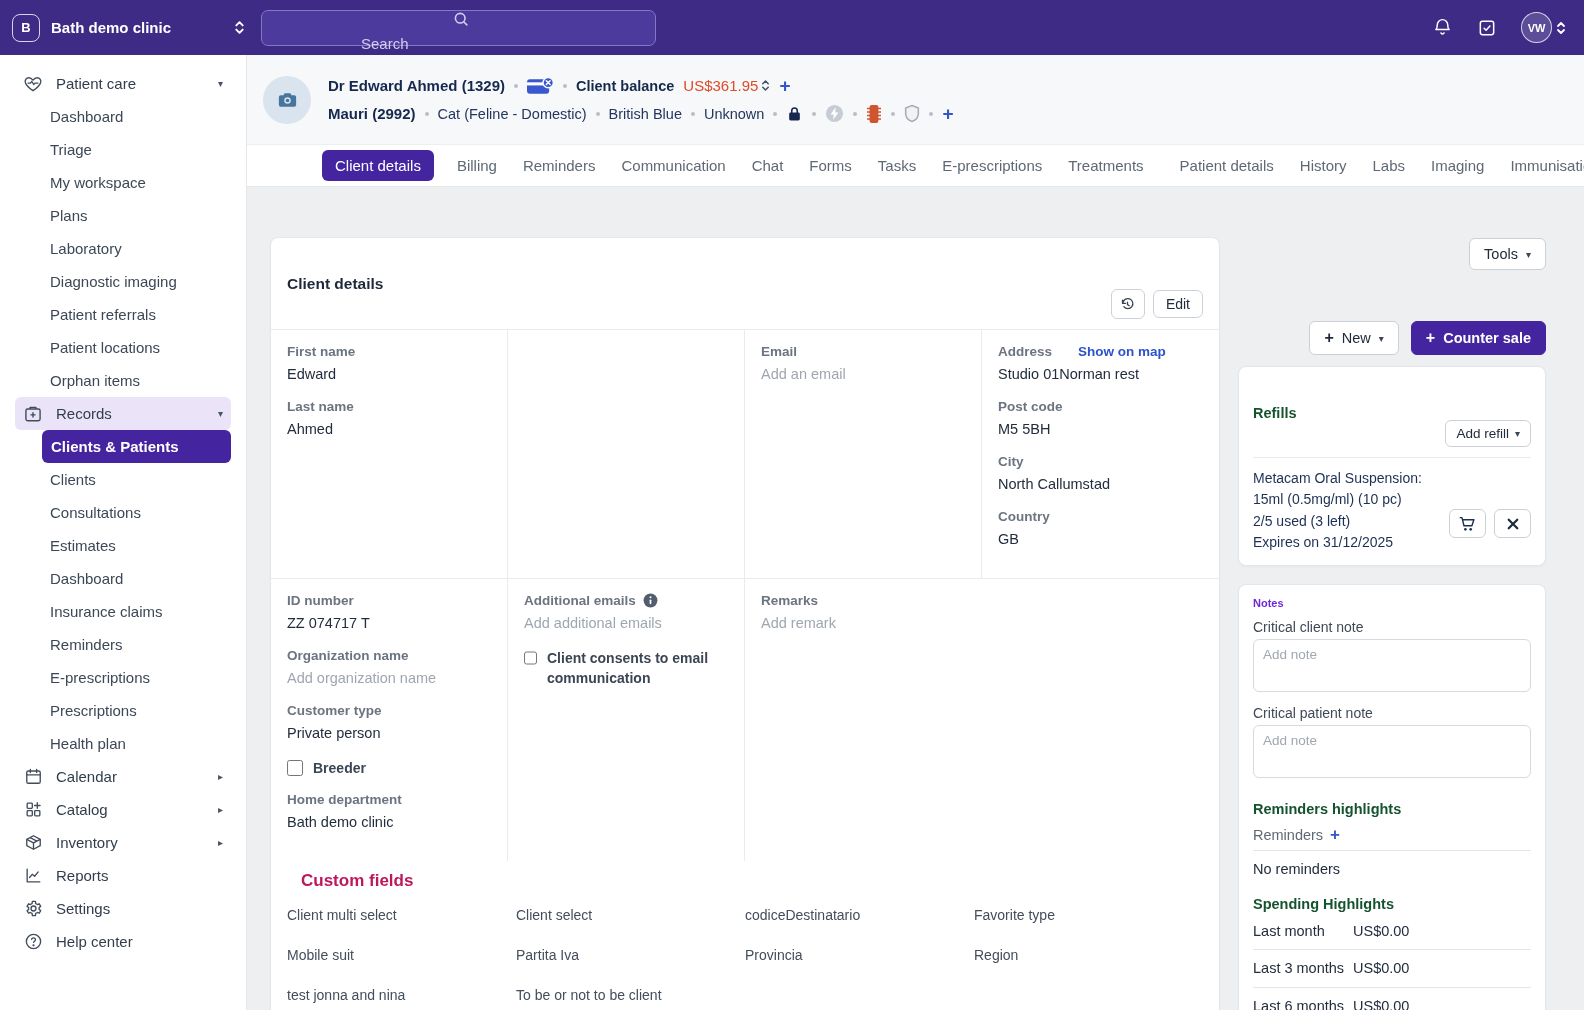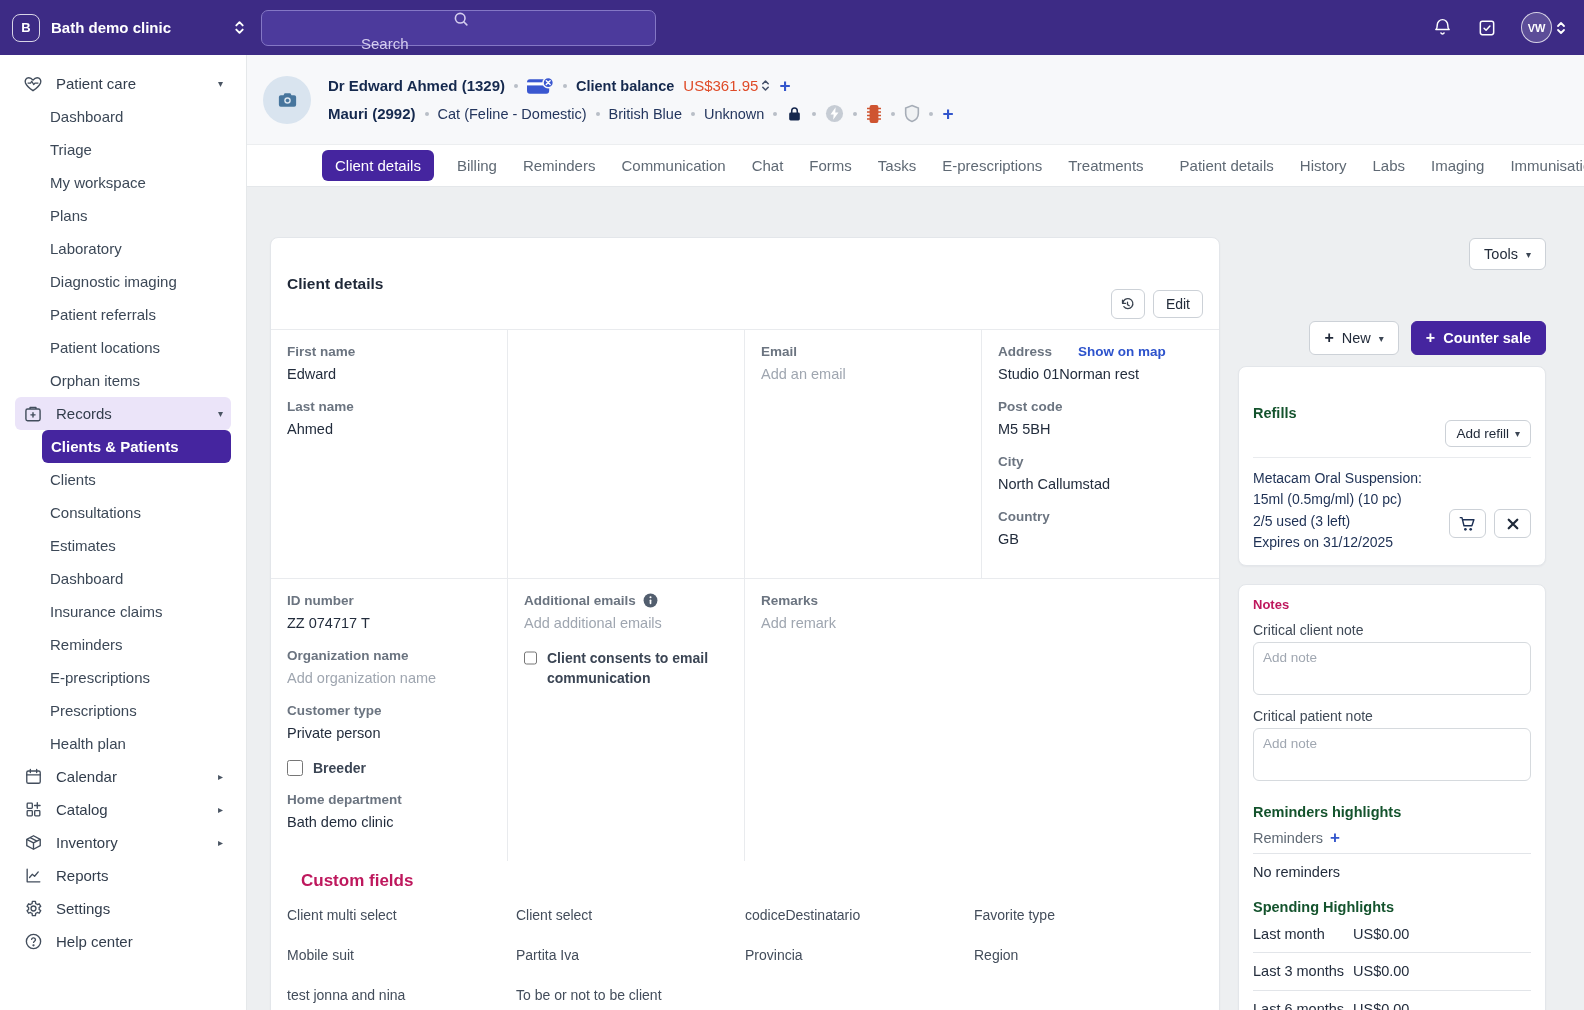--- a/index.html
+++ b/index.html
@@ -104,21 +104,21 @@
   .caret-s { font-size:10px; color:#3c4654; }
   .mt10 { margin-top:10px; } .mt18 { margin-top:18px; } .mt11 { margin-top:11px; }
   .pad14 { padding:12px 14px; }
   .r-head { display:flex; justify-content:space-between; align-items:center; padding-bottom:10px; border-bottom:1px solid #e9ebee; }
   .gray-title { font-size:14.5px; font-weight:700; color:#14532d; }
   .btn-sm { padding:5px 10px; font-size:13.5px; display:inline-flex; gap:6px; align-items:center; }
   .refill-body { display:flex; margin-top:10px; }
   .refill-text { flex:1; font-size:14px; color:#1d3054; line-height:1.52; }
   .rf-btns { display:flex; gap:8px; }
   .btn-sq { width:37px; height:29px; display:flex; align-items:center; justify-content:center; padding:0; }
-  .notes-title { font-size:13px; font-weight:700; color:#be185d; margin-bottom:10px; }
+  .notes-title { font-size:11px; font-weight:700; color:#6d28d9; margin-bottom:10px; }
   .note-label { font-size:14px; color:#3f4956; margin:9px 0 4px; }
   textarea.note { width:100%; height:53px; border:1px solid #d6dade; border-radius:6px; padding:7px 9px;
     font-family:inherit; font-size:13.5px; color:#333; resize:none; outline:none; }
   textarea.note::placeholder { color:#a0a7b1; }
   .rh-title { margin-top:19px; }
   .rh-link { display:flex; align-items:center; gap:7px; padding:9px 0 7px; border-bottom:1px solid #e2e5e9;
     color:#5f6974; font-size:14.5px; }
   .rh-link .plus { font-size:17px; }
   .rh-empty { padding:10px 0 2px; font-size:14.5px; color:#232d3d; }
   .sp-title { margin-top:17px; margin-bottom:1px; }

